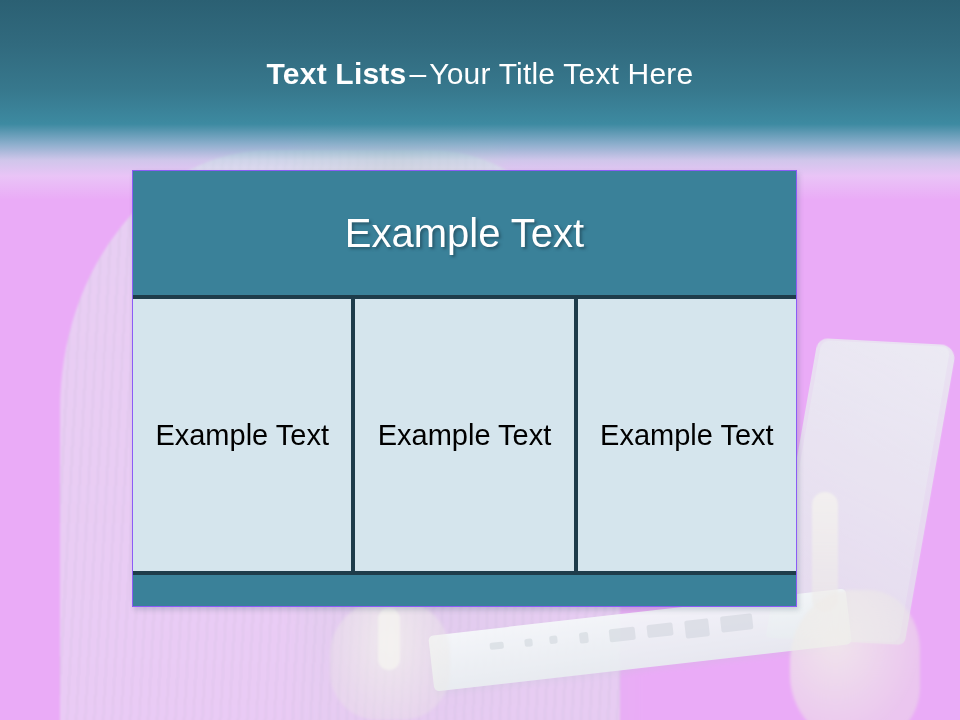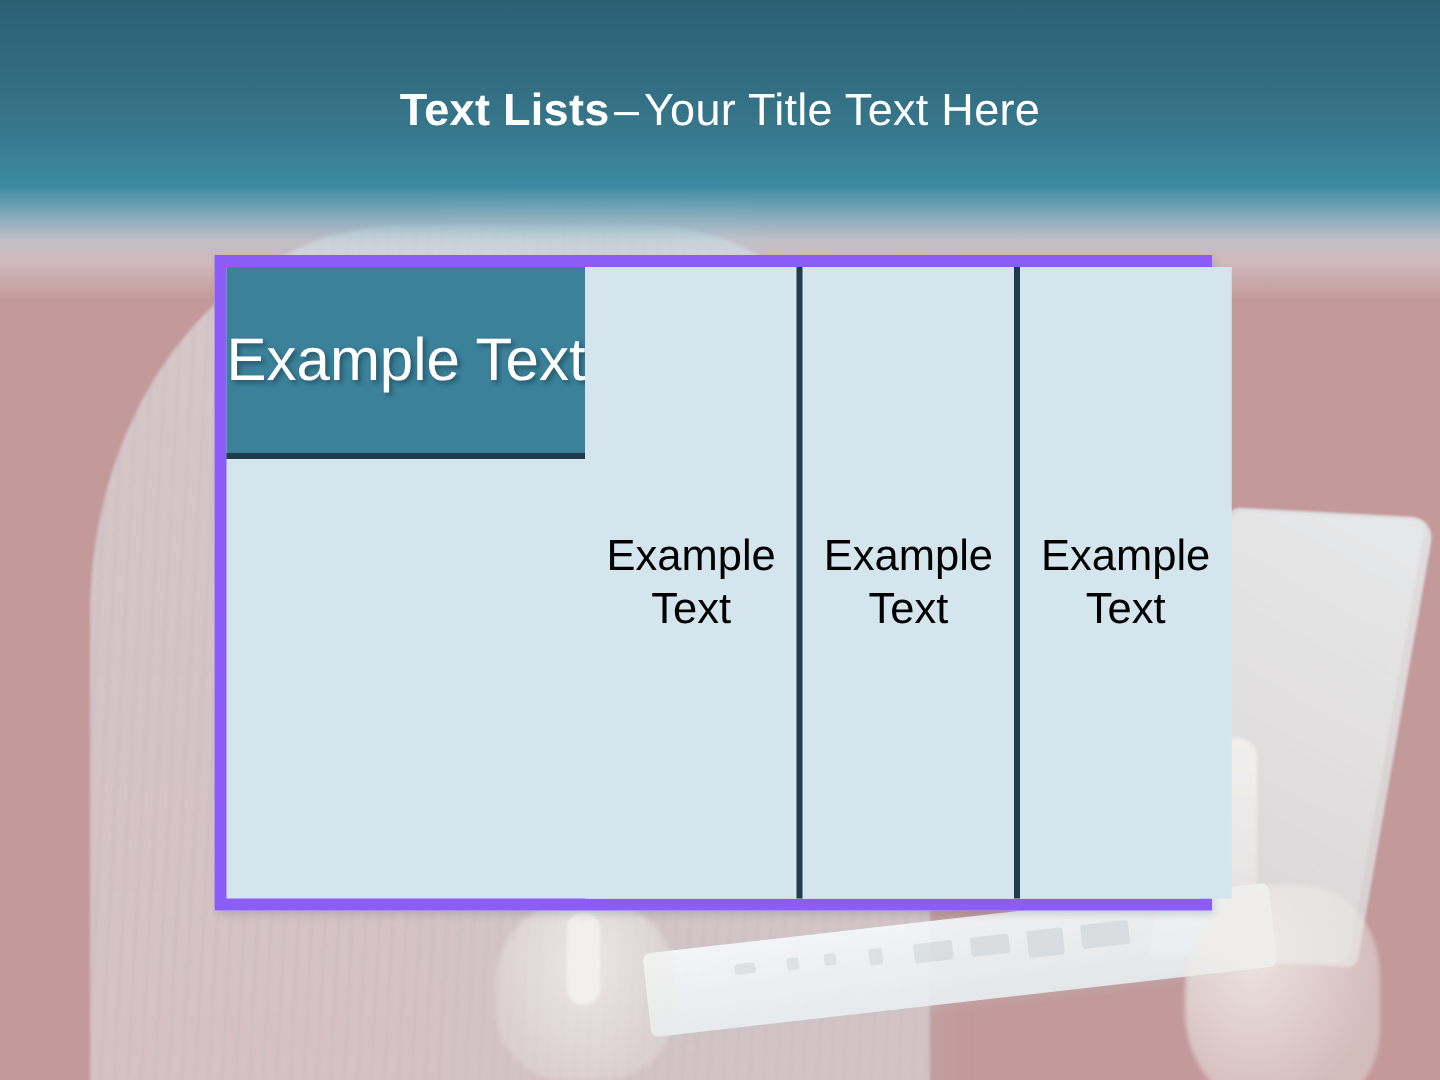--- a/index.html
+++ b/index.html
@@ -12,21 +12,21 @@
     overflow: hidden;
     font-family: "Liberation Sans", sans-serif;
     background: #f7fbfc;
   }
 
   .slide {
     position: relative;
     width: 960px;
     height: 720px;
     overflow: hidden;
-    background: #7f1d1d;
+    background: #d946ef;
   }
 
   
   .photo-layer {
     position: absolute;
     inset: 0;
     overflow: hidden;
   }
 
   
@@ -210,30 +210,30 @@
     letter-spacing: 0.2px;
     white-space: nowrap;
   }
   .title-strong { font-weight: bold; }
   .title-dash   { font-weight: normal; padding: 0 3px; }
   .title-rest   { font-weight: normal; }
 
   
   .table-wrap {
     position: absolute;
-    left: 143px;
+    left: 132px;
     top: 170px;
     width: 665px;
     height: 437px;
     box-sizing: border-box;
-    border: 8px solid #8b5cf6;
+    border: 1px solid #8b5cf6;
     background: #d5e5ed;
     box-shadow: 2px 3px 5px rgba(60,90,105,0.22);
     display: flex;
-    flex-direction: row;
+    flex-direction: column;
   }
 
   .table-header {
     height: 124px;
     background: #3a8199;
     border-bottom: 4px solid #1e3c4a;
     display: flex;
     align-items: center;
     justify-content: center;
     flex: 0 0 auto;

